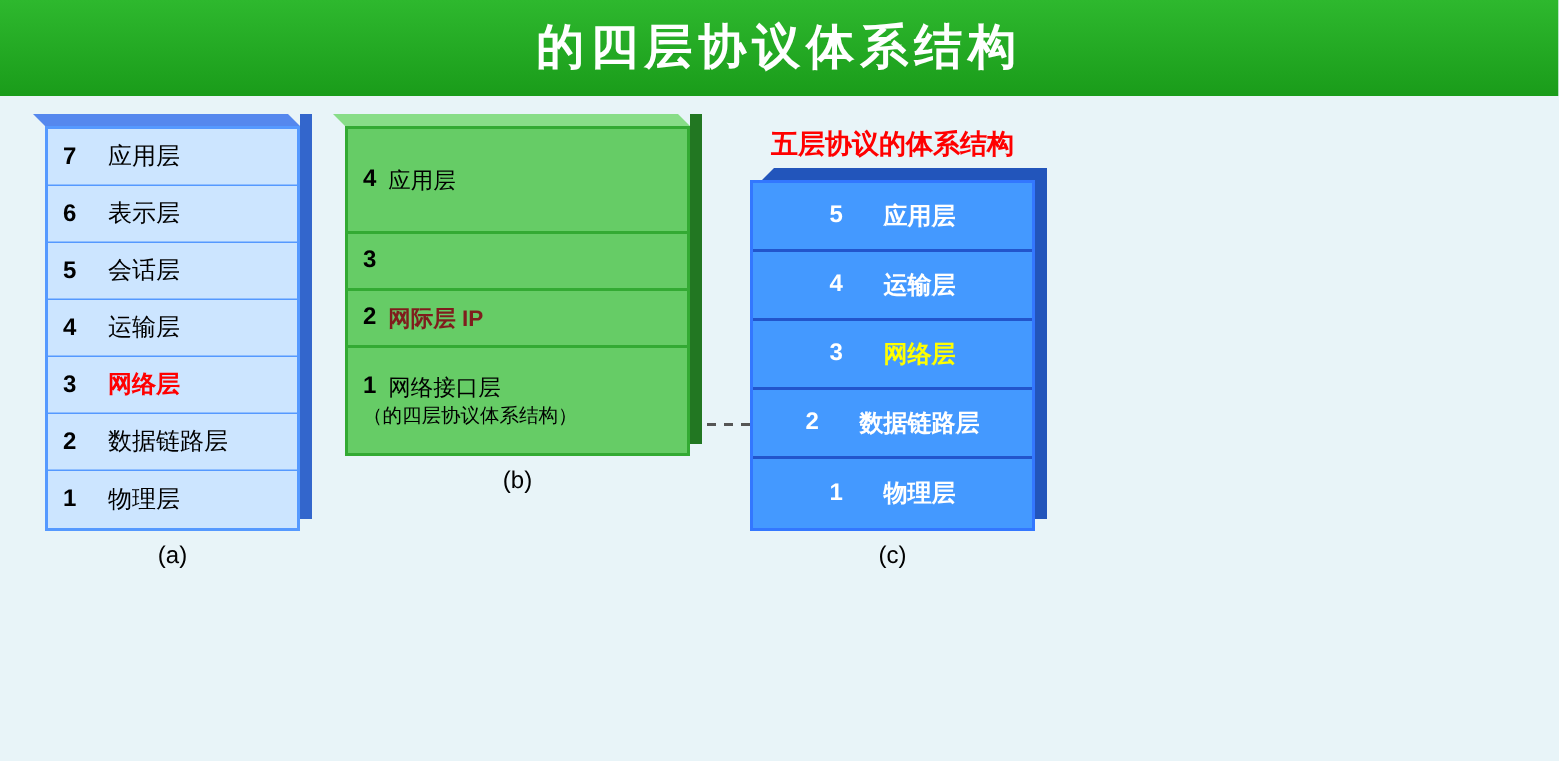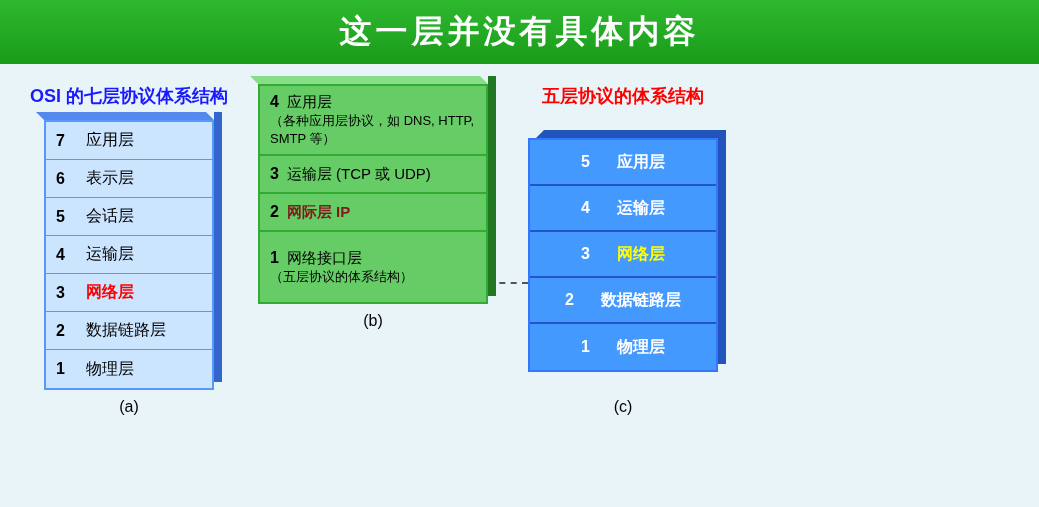--- a/index.html
+++ b/index.html
@@ -278,27 +278,26 @@
       height: 8px;
       background: #88dd88;
       transform: skewX(45deg);
       transform-origin: bottom right;
     }
   </style>
 </head>
 <body>
 
 <div class="header">
-  <div class="header-title">这一层并没有具体内容</div>
+  <div class="header-title">的四层协议体系结构</div>
 </div>
 
 <div class="main-content">
 
   <div class="section">
-    <div class="section-title title-blue">OSI 的七层协议体系结构</div>
     <div class="osi-3d">
       <div class="osi-3d-top"></div>
       <div class="osi-3d-right"></div>
       <div class="osi-table">
 
       <div class="osi-row">
             <span class="osi-num">7</span>
             <span class="osi-label">应用层</span>
           </div>
           <div class="osi-row">
@@ -336,45 +335,43 @@
         <div class="tcpip-3d">
           <div class="tcpip-3d-top"></div>
           <div class="tcpip-3d-right"></div>
           <div class="tcpip-table">
 
           <div class="tcpip-row tcpip-row-tall">
                 <div class="tcpip-row-inline">
                   <span class="tcpip-num">4</span>
                   <span class="tcpip-label">应用层</span>
                 </div>
-                <div class="tcpip-sub">（各种应用层协议，如 DNS, HTTP, SMTP 等）</div>
               </div>
               <div class="tcpip-row">
                 <span class="tcpip-num">3</span>
-                <span class="tcpip-label">运输层 (TCP 或 UDP)</span>
               </div>
               <div class="tcpip-row">
                 <span class="tcpip-num">2</span>
                 <span class="tcpip-label-red">网际层 IP</span>
               </div>
               <div class="tcpip-row tcpip-row-tall">
                 <div class="tcpip-row-inline">
                   <span class="tcpip-num">1</span>
                   <span class="tcpip-label">网络接口层</span>
                 </div>
-                <div class="tcpip-sub">（五层协议的体系结构）</div>
+                <div class="tcpip-sub">（的四层协议体系结构）</div>
               </div>
             </div>
         </div>
         <div class="section-caption" style="text-align:center; margin-top:8px;">(b)</div>
       </div>
 
       <div class="dotted-connector"></div>
 
-      <div class="section" style="margin-top:0;gap:18px;">
+      <div class="section" style="margin-top:0;">
         <div class="section-title title-red">五层协议的体系结构</div>
         <div class="five-box-wrapper">
           <div class="five-table">
 
           <div class="five-row">
                 <span class="five-num">5</span>
                 <span class="five-label">应用层</span>
               </div>
               <div class="five-row">
                 <span class="five-num">4</span>

